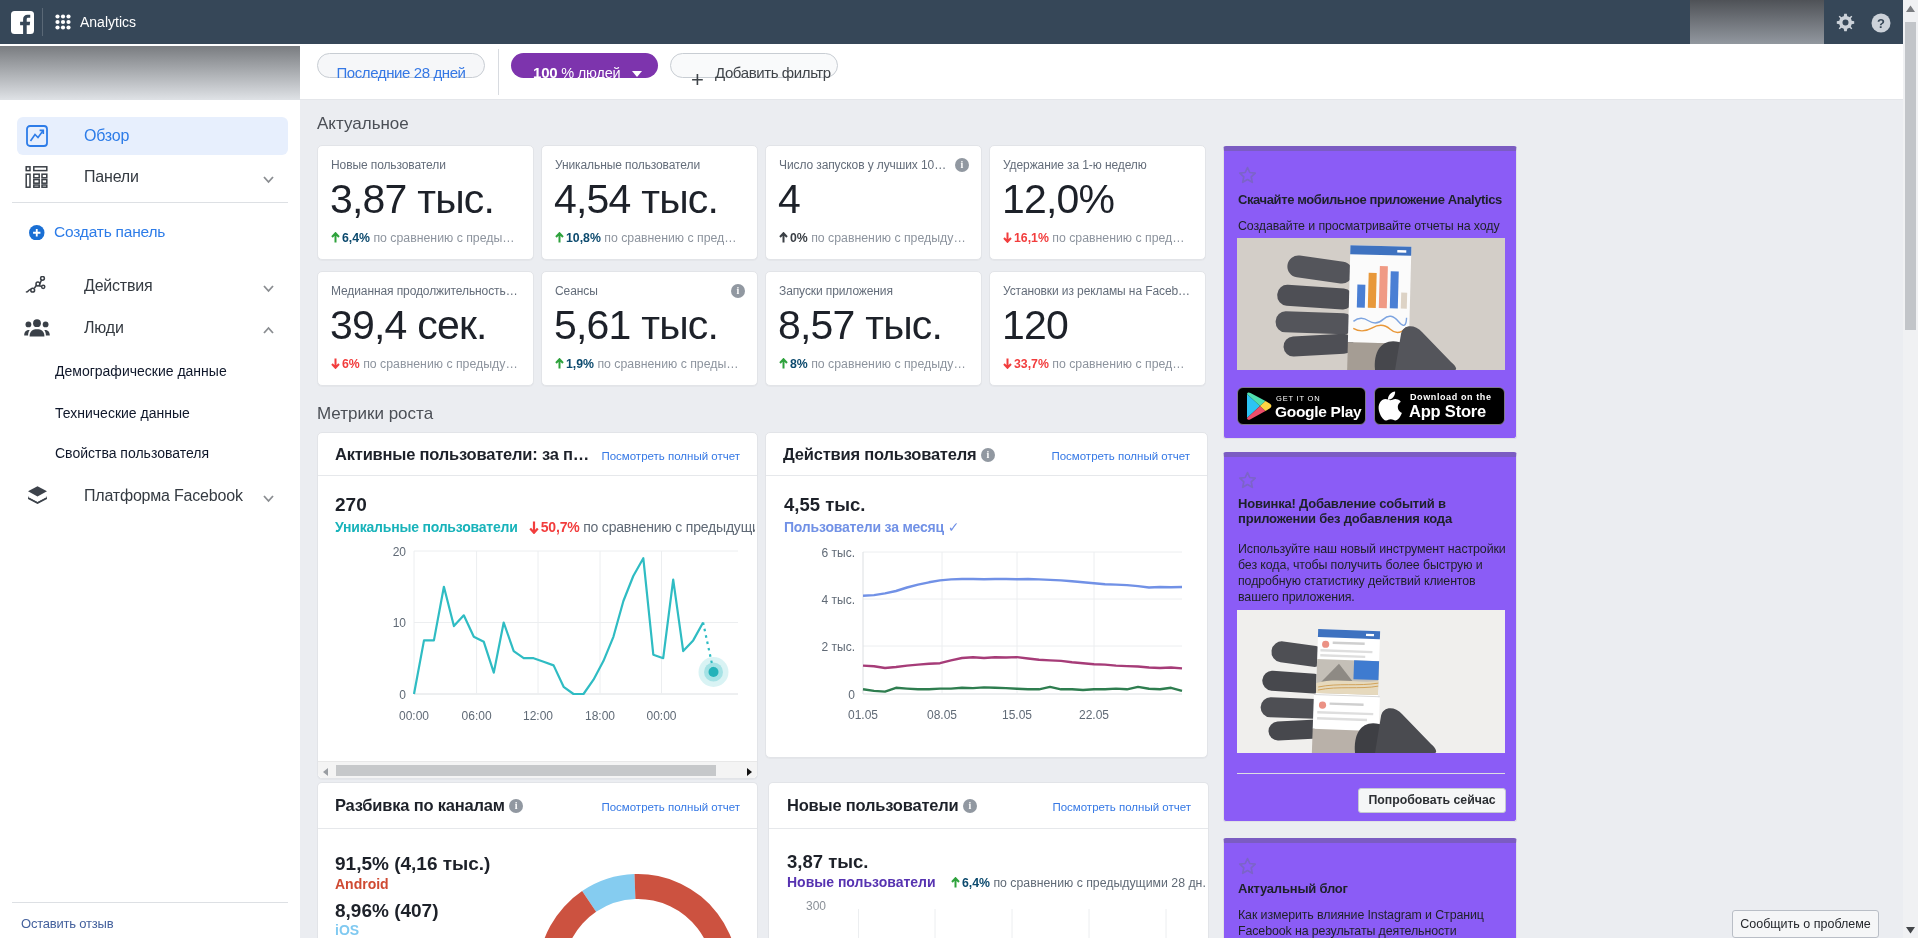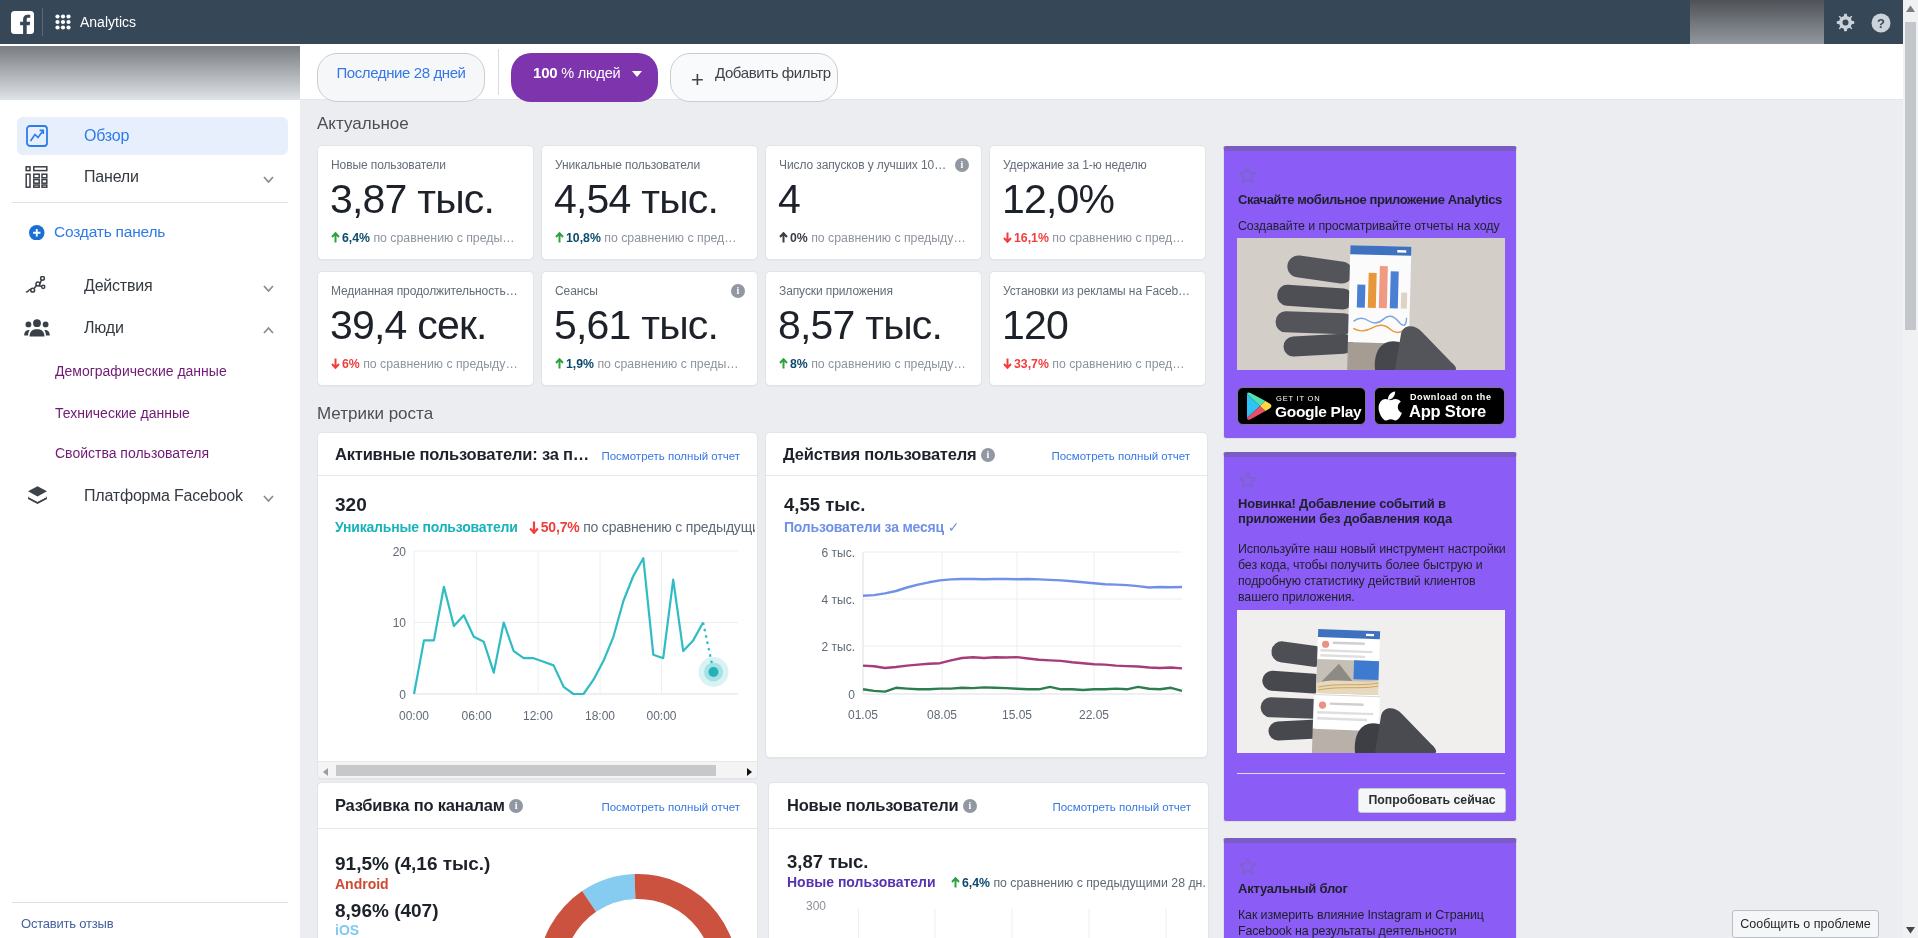--- a/index.html
+++ b/index.html
@@ -11,24 +11,24 @@
   #tb-sep { position:absolute; left:42px; top:8px; width:1px; height:28px; background:rgba(255,255,255,0.18); }
   #tb-title { position:absolute; left:80px; top:0; height:44px; line-height:44px; color:#fff; font-size:14px; }
   #tb-grad { position:absolute; left:1690px; top:0; width:134px; height:50px; background:linear-gradient(180deg,#4f5257 0%,#9ba1a9 100%); }
   
   #sidebar { position:absolute; left:0; top:44px; width:300px; height:894px; background:#fff;padding-left:24px; }
   #sb-grad { position:absolute; left:0; top:2px; width:300px; height:54px; background:linear-gradient(180deg,#797c80 0%,#dfe2e6 100%); }
   .mrow { position:absolute; left:0; width:300px; height:38px; }
   .mtext { position:absolute; left:84px; top:0; line-height:38px; font-size:16px; color:#343a41; letter-spacing:-0.2px; }
   .micon { position:absolute; left:26px; top:8px; }
   .chev { position:absolute; right:25px; top:15px; width:13px; height:13px; }
-  .subitem { position:absolute; left:55px; font-size:14px; color:#701a75; }
+  .subitem { position:absolute; left:55px; font-size:14px; color:#0f172a; }
   
   #filterbar { position:absolute; left:300px; top:44px; width:1603px; height:56px; background:#fff; border-bottom:1px solid #e4e6ea; }
-  .pill { position:absolute; top:9px; height:49px; border-radius:20px; }
+  .pill { position:absolute; top:9px; height:25px; border-radius:20px; }
   
   .card { position:absolute; background:#fff; border:1px solid #e2e4e8; border-radius:5px; box-shadow:0 1px 1px rgba(0,0,0,0.03); }
   .kpi-title { position:absolute; left:13px; top:12px; right:13px; font-size:12px; letter-spacing:-0.1px; color:#646d7a; white-space:nowrap; overflow:hidden; text-overflow:ellipsis; }
   .kpi-num { position:absolute; left:12px; top:33px; font-size:41px; line-height:1; color:#1d2129; letter-spacing:-0.8px; }
   .kpi-delta { position:absolute; left:13px; top:85px; right:12px; font-size:12.3px; color:#8d949e; white-space:nowrap; overflow:hidden; text-overflow:ellipsis; }
   .info { position:absolute; width:14px; height:14px; border-radius:50%; background:#9198a1; color:#fff; font-size:10px; font-weight:bold; text-align:center; line-height:14px; font-family:"Liberation Serif",serif; }
   .up { color:#0c4a6e; font-weight:bold; }
   .arw { display:inline-block; vertical-align:-1px; margin-right:2px; }
   .dn { color:#f23d3d; font-weight:bold; }
   .sect-title { position:absolute; font-size:17px; font-weight:normal; color:#4b4f56; }
@@ -240,21 +240,21 @@
   <div class="kpi-delta"><svg class="arw" width="9" height="11" viewBox="0 0 9 11">
         <path d="M4.5 0.5 L4.5 9 M1 6 L4.5 9.8 L8 6" fill="none" stroke="#f23d3d" stroke-width="2"></path>
       </svg><span class="dn">33,7%</span> по сравнению с предыдущими 28 дн.</div>
 </div>
 
 <div class="card" style="left:317px;top:432px;width:441px;height:347px;">
   <div class="chd">
     <div class="chd-t">Активные пользователи: за п…</div>
     <div class="chd-link">Посмотреть полный отчет</div>
   </div>
-  <div class="bignum" style="top:61px;">320</div>
+  <div class="bignum" style="top:61px;">270</div>
   <div style="position:absolute;left:17px;top:86px;width:420px;font-size:14px;letter-spacing:-0.2px;white-space:nowrap;overflow:hidden;">
     <span style="font-weight:bold;color:#18b3ba;">Уникальные пользователи</span>
     &nbsp; <svg class="arw" width="10" height="13" viewBox="0 0 10 13" style="vertical-align:-2px">
         <path d="M5 0.5 L5 11 M1.2 7.5 L5 11.8 L8.8 7.5" fill="none" stroke="#f23d3d" stroke-width="2.2"></path>
       </svg><span style="color:#f23d3d;font-weight:bold;">50,7%</span>
     <span style="color:#606a76;"> по сравнению с предыдущими</span>
   </div>
   <svg style="position:absolute;left:0;top:108px;" width="441" height="200" viewBox="0 0 441 200">
     <line x1="96" y1="10" x2="420" y2="10" stroke="#eceef0" stroke-width="1"></line>
     <line x1="96" y1="81.5" x2="420" y2="81.5" stroke="#eceef0" stroke-width="1"></line>

